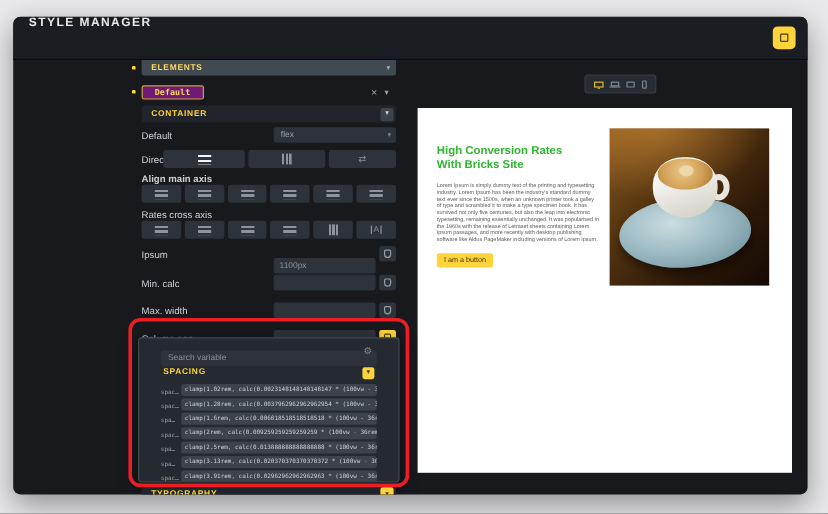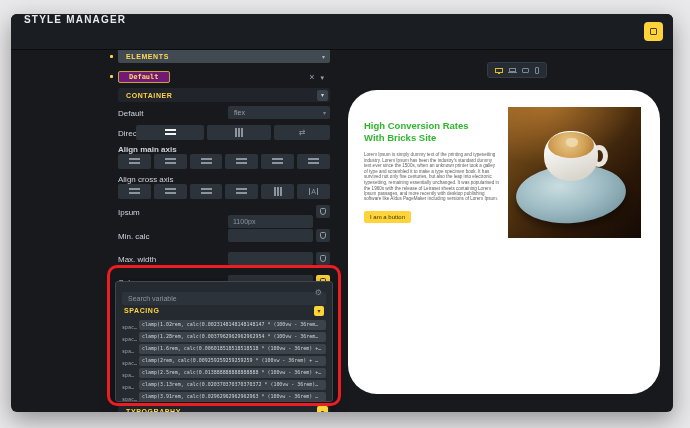--- a/index.html
+++ b/index.html
@@ -63,21 +63,21 @@
                      font-family:"Liberation Sans", sans-serif; }
   .input-row-input::placeholder { color:#8d949c; }
   .var-btn { position:absolute; left:305px; width:14px; height:13px; }
   .shield { width:6px; height:7px; border:1px solid #959ca4; border-radius:2px 2px 4px 4px; }
   .var-btn.active { background:#ffd43b; }
   .var-btn.active .shield { border-color:#4a3f10; }
 
   
   .dropdown { position:absolute; left:104px; top:267px; width:218px; height:121px;
               background:#252a31; border:1px solid #40474f; border-radius:3px;
-              box-shadow:0 5px 14px rgba(0,0,0,.5); overflow:hidden; padding:5px 6px; }
+              box-shadow:0 5px 14px rgba(0,0,0,.5); overflow:hidden; padding:5px 18px; }
   .search-wrap { position:relative; height:13px; margin-bottom:5px; }
   .search-input { width:100%; height:13px; background:#2d333a; border:none; border-radius:2px;
                   color:#b9bfc6; font-size:7px; padding:0 16px 0 6px; font-family:"Liberation Sans", sans-serif; }
   .search-input::placeholder { color:#8d949c; }
   .gear { position:absolute; right:4px; top:2px; font-size:8px; color:#7f868e; line-height:1; }
   .dd-section { height:11px; display:flex; align-items:center; margin-bottom:3px; }
   .dd-section .bar-label { margin-left:2px; flex:1; font-size:7px; font-weight:bold; letter-spacing:.6px; color:#ffd43b; }
   .dd-section .chev-btn { width:10px; height:10px; }
   .var-row { height:11px; margin-bottom:1px; display:flex; align-items:center; }
   .var-name { width:17px; overflow:hidden; }
@@ -98,21 +98,21 @@
             border:1px solid #343b43; border-radius:3px; display:flex; align-items:center;
             justify-content:center; gap:6px; }
   .bp { position:relative; }
   .bp-desktop { width:8px; height:5px; border:1px solid #e3b822; }
   .bp-desktop::after { content:''; position:absolute; left:2px; bottom:-2px; width:2px; height:1px; background:#e3b822; }
   .bp-laptop { width:7px; height:4px; border:1px solid #80868d; }
   .bp-laptop::after { content:''; position:absolute; left:-2px; bottom:-2px; width:9px; height:1px; background:#80868d; }
   .bp-tablet { width:7px; height:5px; border:1px solid #80868d; border-radius:1px; }
   .bp-mobile { width:4px; height:7px; border:1px solid #80868d; border-radius:1px; }
 
-  .page { position:absolute; left:337px; top:76px; width:312px; height:304px; background:#ffffff;border-radius:29px; }
+  .page { position:absolute; left:337px; top:76px; width:312px; height:304px; background:#ffffff; }
   .pg-heading { position:absolute; left:16px; top:30px; width:126px; font-size:9.5px; font-weight:bold;
                 line-height:12px; color:#2fb62f; }
   .pg-para-wrap { position:absolute; left:16px; top:62px; width:136px; height:56px; overflow:hidden; }
   .pg-para { width:238px; font-size:8px; line-height:9.8px; color:#5c5c5c; transform:scale(0.57); transform-origin:0 0; }
   .pg-btn { position:absolute; left:16px; top:121px; height:12px; background:#ffd43b; border:none;
             border-radius:2px; font-size:6px; color:#3e3510; padding:0 6px; font-family:"Liberation Sans", sans-serif; }
 
   
   .pg-img { position:absolute; left:160px; top:17px; width:133px; height:131px; overflow:hidden;
             background:linear-gradient(135deg,#8a5a20 0%,#5c3a12 30%,#2b1708 72%,#140a04 100%); }
@@ -195,21 +195,21 @@
           <span class="hbars"></span>
         </div>
       <div class="btn">
           <span class="hbars"></span>
         </div>
       <div class="btn">
           <span class="hbars"></span>
         </div>
     </div>
 
-    <span class="ctl-label" style="top:161px;">Align cross axis</span>
+    <span class="ctl-label" style="top:161px;">Rates cross axis</span>
     <div class="align-row" style="top:170px;">
       <div class="btn">
           <span class="hbars"></span>
         </div>
       <div class="btn">
           <span class="hbars"></span>
         </div>
       <div class="btn">
           <span class="hbars"></span>
         </div>

